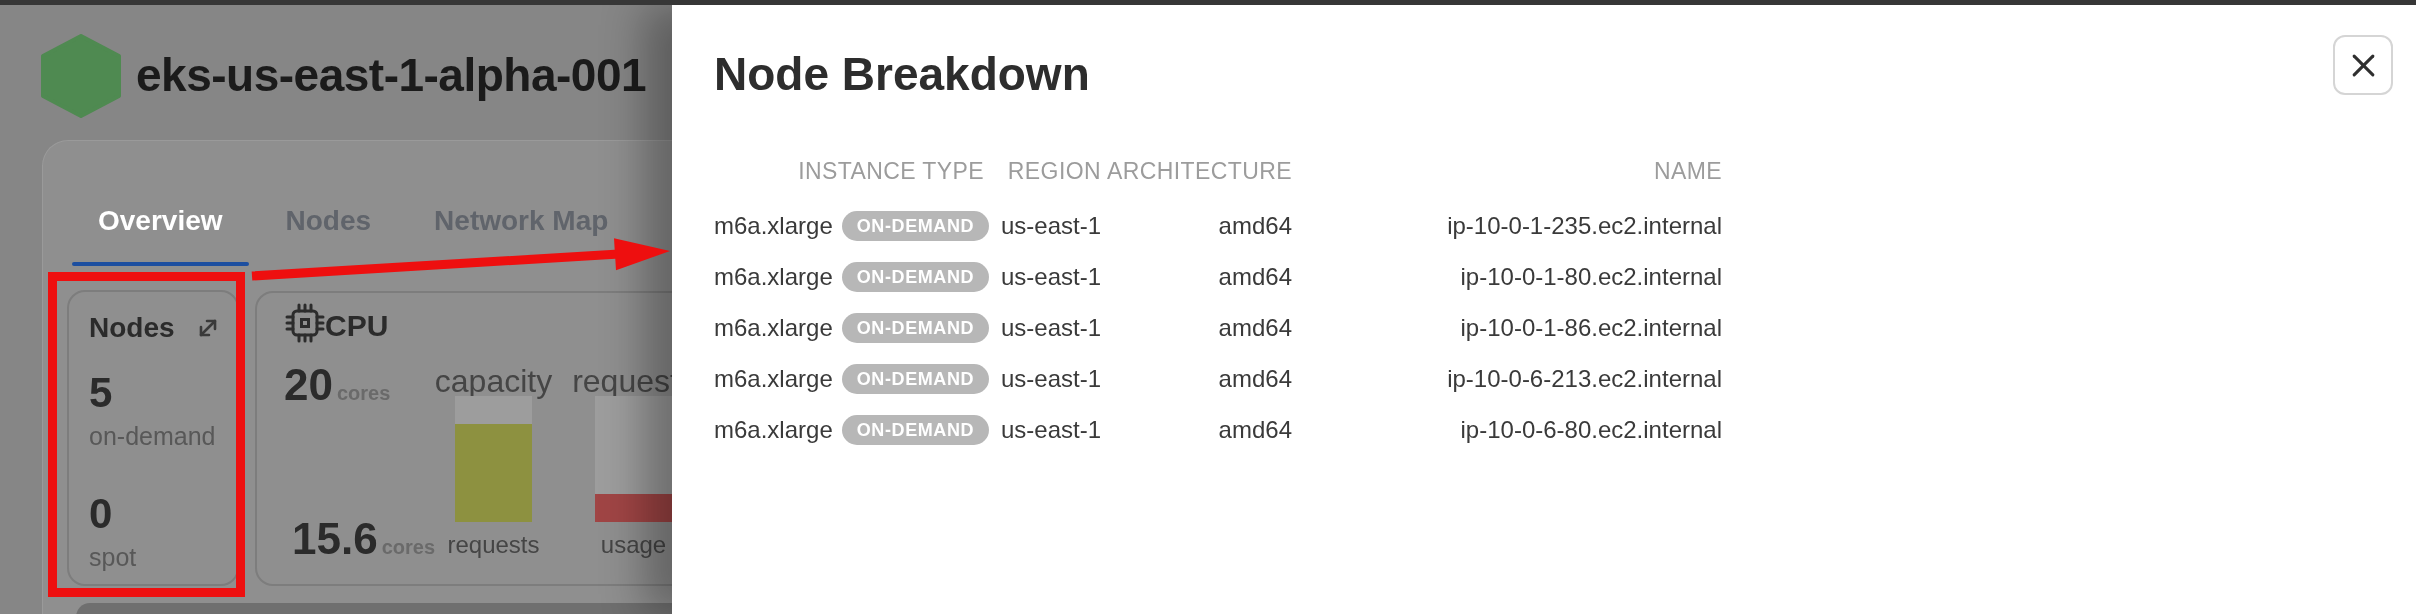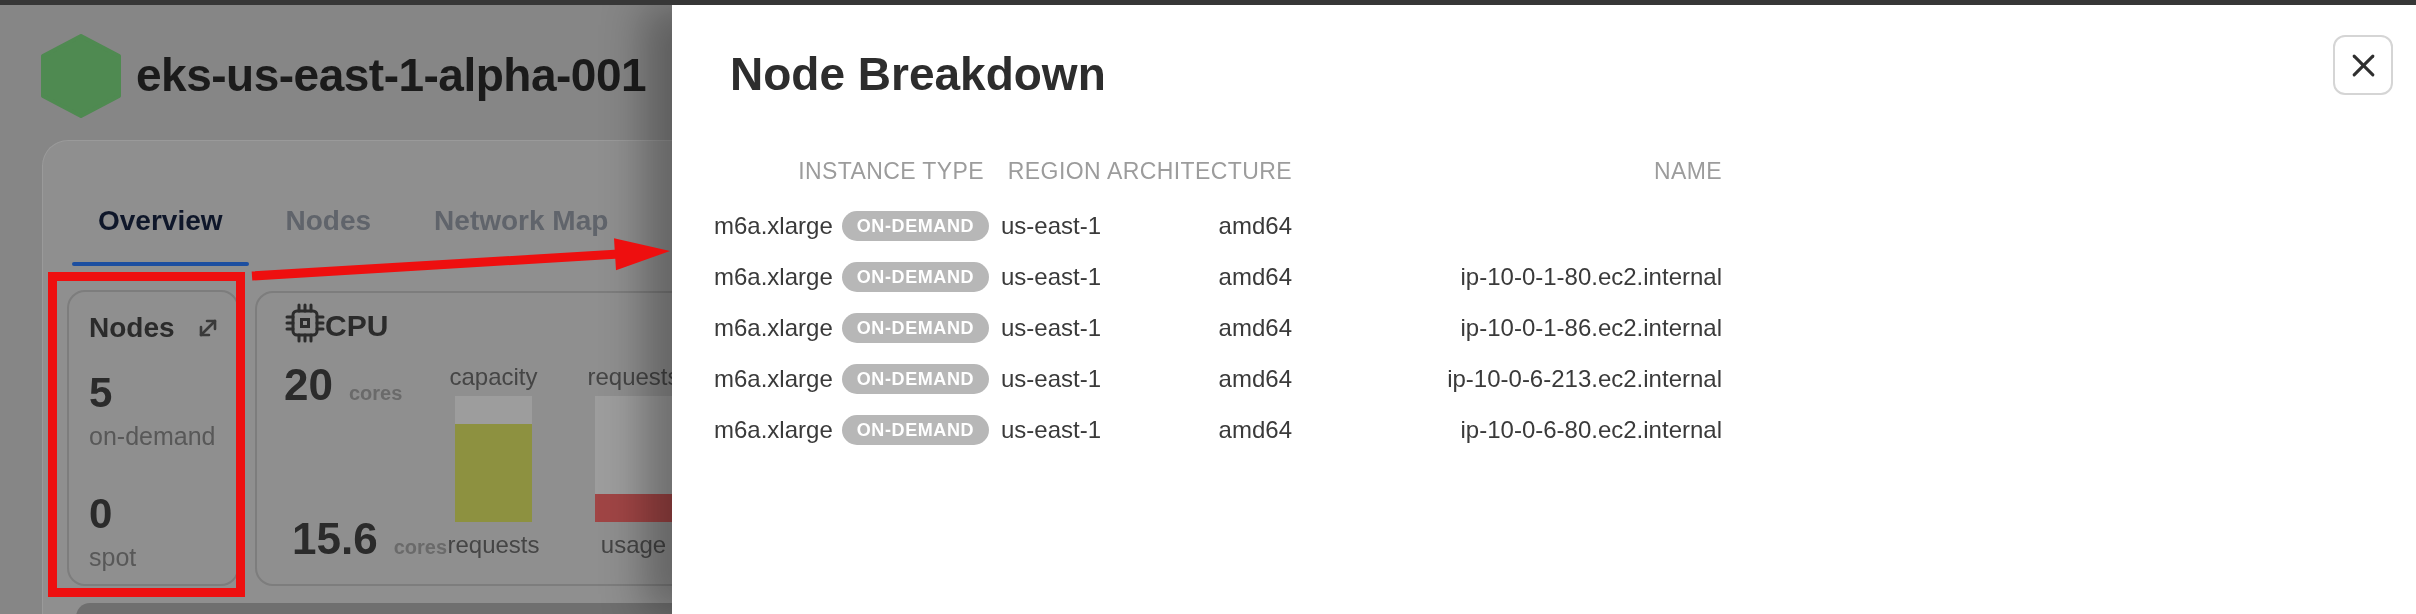--- a/index.html
+++ b/index.html
@@ -16,60 +16,60 @@
   .cluster-title{
     position:absolute;left:136px;top:48px;font-size:46px;font-weight:700;
     color:#1b1b1b;white-space:nowrap;letter-spacing:-0.5px;
   }
   .panel{
     position:absolute;left:42px;top:140px;width:2200px;height:520px;
     background:#8f8f8f;border-radius:26px;box-shadow:inset 0 0 0 1px rgba(255,255,255,0.10);
   }
   .tabs{position:absolute;left:98px;top:204px;display:flex;gap:63px;z-index:2;}
   .tab{position:relative;font-size:28px;font-weight:600;color:#60646b;height:34px;line-height:34px;cursor:pointer;}
-  .tab.active{color:#0f172a;}
+  .tab.active{color:#ffffff;}
   .tab-underline{position:absolute;left:-26px;right:-26px;top:58px;height:4px;background:#1d4fa0;border-radius:2px;}
 
   .card{position:absolute;background:#8f8f8f;border:2px solid #7d7d7d;border-radius:18px;box-sizing:border-box;}
   .nodes-card{left:67px;top:290px;width:172px;height:296px;padding:20px 16px 0 20px;}
   .card-title-row{display:flex;align-items:center;justify-content:space-between;}
   .card-title{font-size:28px;font-weight:600;color:#2b2b2b;}
   .expand-icon{width:26px;height:26px;}
   .metric-value{font-size:42px;font-weight:600;color:#2b2b2b;line-height:1;margin-top:28px;}
   .metric-label{font-size:25px;color:#585858;margin-top:8px;}
   .metric-value.second{margin-top:42px;}
 
   .cpu-card{left:255px;top:291px;width:570px;height:295px;}
   .cpu-title-row{position:absolute;left:28px;top:10px;display:flex;align-items:flex-end;}
   .cpu-icon{width:40px;height:40px;}
   .cpu-title{font-size:30px;font-weight:600;color:#2b2b2b;}
-  .big-metric{position:absolute;display:flex;align-items:baseline;gap:16px;}
+  .big-metric{position:absolute;display:flex;align-items:baseline;gap:4px;}
   .big-metric .num{font-size:44px;font-weight:700;color:#2b2b2b;line-height:1;}
   .big-metric .unit{font-size:20px;font-weight:600;color:#6a6a6a;}
   .cpu-capacity{left:27px;top:70px;}
   .cpu-requests{left:35px;top:224px;}
   .bar-chart{position:absolute;left:198px;top:70px;display:flex;gap:63px;}
   .bar-col{width:77px;display:flex;flex-direction:column;align-items:center;}
-  .bar-top-label{font-size:24px;color:#454545;height:33px;}
+  .bar-top-label{font-size:32px;color:#454545;height:33px;}
   .bar-track{position:relative;width:77px;height:126px;background:#9d9d9d;}
   .bar-fill{position:absolute;left:0;bottom:0;width:100%;}
   .bar-bottom-label{font-size:24px;color:#454545;margin-top:9px;}
 
   .bottom-dark-card{position:absolute;left:76px;top:603px;width:860px;height:30px;background:#6f6f6f;border-radius:14px 14px 0 0;}
 
   
   .annotation-rect{position:absolute;left:48px;top:272px;width:197px;height:325px;border:9px solid #ee0f0f;box-sizing:border-box;z-index:40;}
   .annotation-arrow{position:absolute;left:250px;top:226px;width:424px;height:64px;z-index:420;}
 
   
   .modal{
     position:absolute;left:672px;top:5px;width:1744px;height:609px;background:#ffffff;
     box-shadow:-28px 0 40px rgba(0,0,0,0.30);z-index:100;
   }
-  .modal-title{position:absolute;left:58px;top:42px;font-size:46px;font-weight:700;color:#2d2d2d;}
+  .modal-title{position:absolute;left:42px;top:42px;font-size:46px;font-weight:700;color:#2d2d2d;}
   .close-button{
     position:absolute;top:30px;right:23px;width:60px;height:60px;background:#fff;
     border:2px solid #d5d5d5;border-radius:12px;box-sizing:border-box;
     display:flex;align-items:center;justify-content:center;cursor:pointer;padding:0;
   }
   .node-table{position:absolute;left:42px;top:138px;}
   .trow{display:grid;grid-template-columns:270px 117px 191px 430px;align-items:center;text-align:right;}
   .thead{height:57px;font-size:23px;color:#9c9c9c;font-weight:500;letter-spacing:0.4px;}
   .tbody-row{height:51px;font-size:24px;color:#3a3a3a;}
   .cell-instance{display:flex;align-items:center;gap:9px;}
@@ -191,20 +191,21 @@
           <span>NAME</span>
         </div>
       <div>
           <div class="trow tbody-row">
             <div class="cell-instance">
               <span>m6a.xlarge</span>
               <span class="lifecycle-pill">ON-DEMAND</span>
             </div>
             <div>us-east-1</div>
             <div>amd64</div>
+            <div>ip-10-0-1-235.ec2.internal</div>
           </div>
           <div class="trow tbody-row">
             <div class="cell-instance">
               <span>m6a.xlarge</span>
               <span class="lifecycle-pill">ON-DEMAND</span>
             </div>
             <div>us-east-1</div>
             <div>amd64</div>
             <div>ip-10-0-1-80.ec2.internal</div>
           </div>

